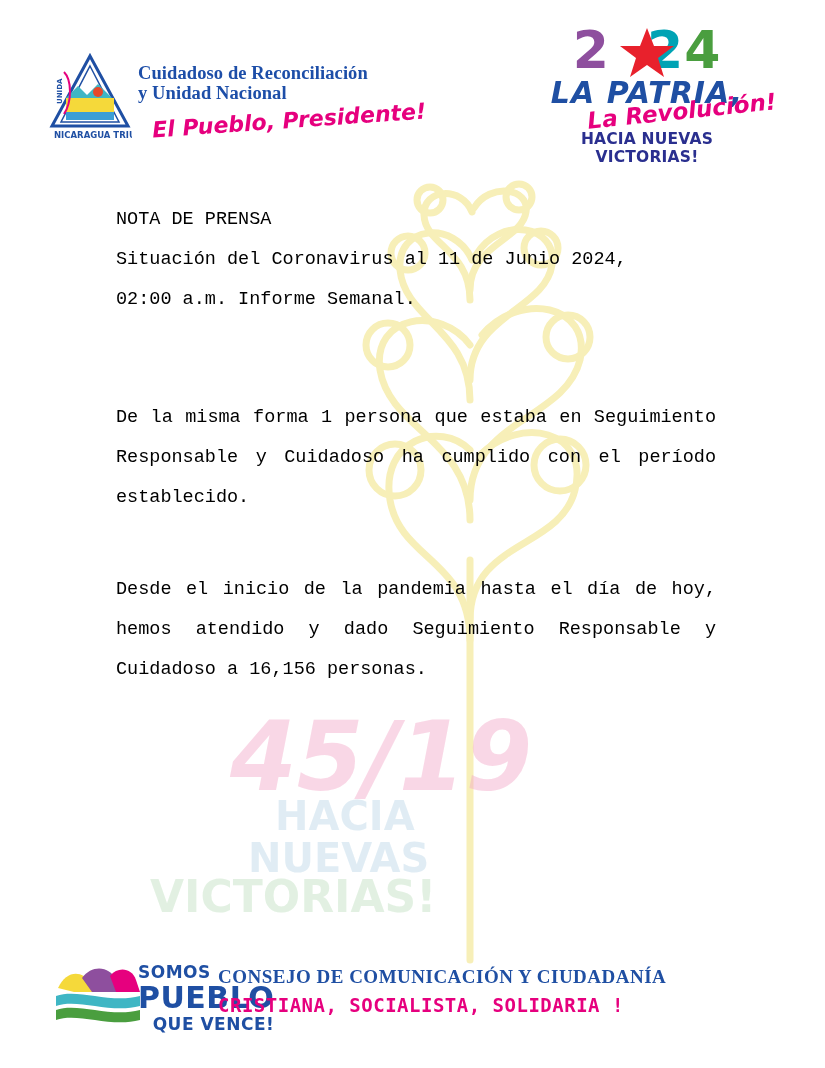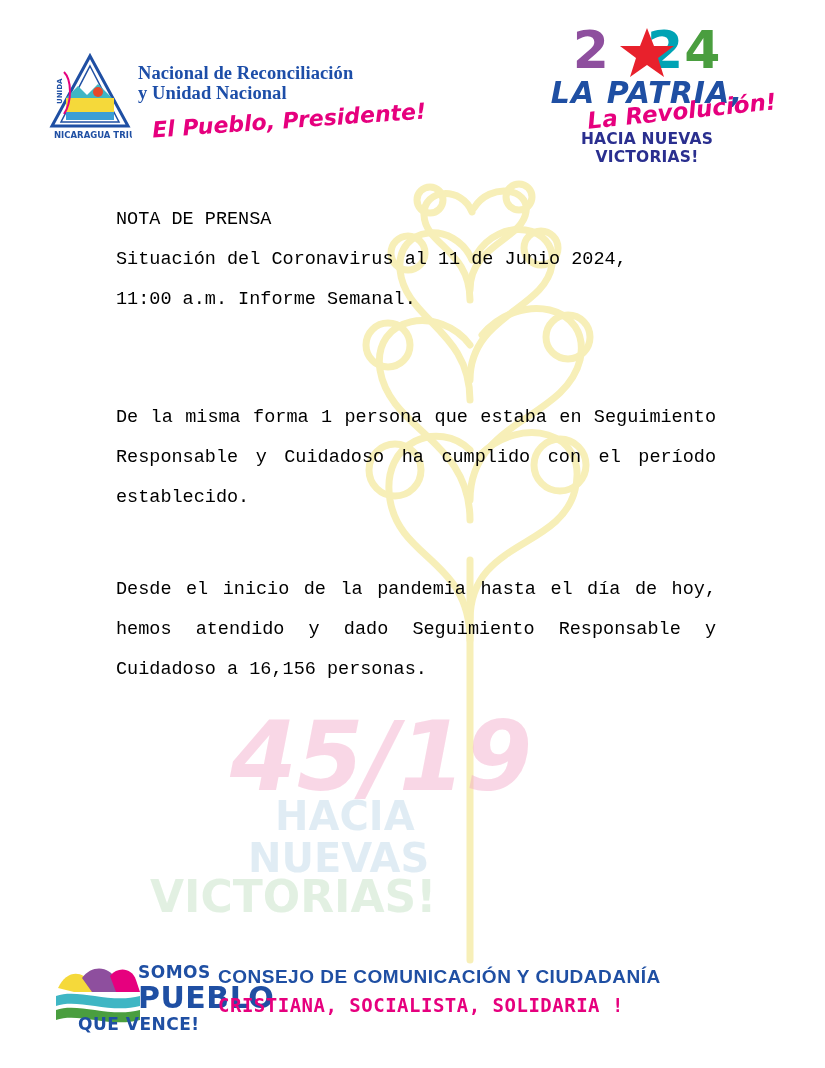--- a/index.html
+++ b/index.html
@@ -159,28 +159,28 @@
   .pueblo-text {
     position: absolute;
     left: 138px; top: 8px;
     font-family: "DejaVu Sans", sans-serif;
     font-weight: bold;
     color: #1f4fa3;
     line-height: 1;
   }
   .pueblo-text .s1 { font-size: 17px; letter-spacing: 0.5px; }
   .pueblo-text .s2 { font-size: 30px; letter-spacing: 0.5px; display:block; margin-top: 2px;}
-  .pueblo-text .s3 { font-size: 17px; letter-spacing: 0.5px; display:block; margin-top: 3px; margin-left:-60px;}
+  .pueblo-text .s3 { font-size: 17px; letter-spacing: 0.5px; display:block; margin-top: 3px; margin-left:-60px;text-align:right;}
   .footer-lines {
     position: absolute;
     left: 218px; top: 10px;
     width: 560px;
   }
   .footer-lines .l1 {
-    font-family: Liberation Sans, sans-serif;
+    font-family: Liberation Serif, serif;
     font-weight: bold;
     font-size: 19px;
     color: #1f4fa3;
     letter-spacing: 0.5px;
   }
   .footer-lines .l2 {
     font-family: "DejaVu Sans Mono", monospace;
     font-weight: bold;
     font-size: 19px;
     color: #e6007e;
@@ -228,21 +228,21 @@
     <path d="M18 46 L30 34 L42 46 Z" fill="#3fb6c4"></path>
     <path d="M36 46 L50 32 L64 46 Z" fill="#3fb6c4"></path>
     <rect x="18" y="60" width="48" height="8" fill="#3b9ed6"></rect>
     <circle cx="50" cy="40" r="5" fill="#e8472a"></circle>
     <path d="M16 20 C24 28, 24 50, 16 62" fill="none" stroke="#e6007e" stroke-width="2"></path>
     <text x="14" y="52" transform="rotate(-90 14 52)" font-family="DejaVu Sans, sans-serif" font-size="7" font-weight="bold" fill="#1f4fa3">UNIDA</text>
     <text x="6" y="86" font-family="DejaVu Sans, sans-serif" font-size="8.5" font-weight="bold" fill="#1f4fa3">NICARAGUA TRIUNFA</text>
   </svg>
 
   <div class="gov-text">
-    <div class="line1">Nacional de Reconciliación</div>
+    <div class="line1">Cuidadoso de Reconciliación</div>
     <div class="line2">y Unidad Nacional</div>
   </div>
 
   <div class="slogan">El Pueblo, Presidente!</div>
 
   <div class="emblem">
     <div class="yr">
       <span>2</span><span>0</span><span>2</span><span>4</span>
     </div>
     <svg class="star" viewBox="0 0 56 56" xmlns="http://www.w3.org/2000/svg">
@@ -250,21 +250,21 @@
     </svg>
     <div class="patria">LA PATRIA,</div>
     <div class="revolucion">La Revolución!</div>
     <div class="hacia">HACIA NUEVAS VICTORIAS!</div>
   </div>
 </div>
 
 <div class="content">
   <p class="tight nojust">NOTA DE PRENSA</p>
   <p class="tight nojust">Situación del Coronavirus al 11 de Junio 2024,</p>
-  <p class="nojust">11:00 a.m. Informe Semanal.</p>
+  <p class="nojust">02:00 a.m. Informe Semanal.</p>
   <div class="blockgap"></div>
   <div class="blockgap"></div>
   <p>De la misma forma 1 persona que estaba en Seguimiento Responsable y Cuidadoso ha cumplido con el período establecido.</p>
   <div class="blockgap"></div>
   <p>Desde el inicio de la pandemia hasta el día de hoy, hemos atendido y dado Seguimiento Responsable y Cuidadoso a 16,156 personas.</p>
 </div>
 
 <div class="footer">
   <svg class="pueblo-logo" viewBox="0 0 150 78" xmlns="http://www.w3.org/2000/svg">
     <path d="M6 30 C14 12, 30 12, 38 24 L44 34 L22 34 Z" fill="#f5d93a"></path>

